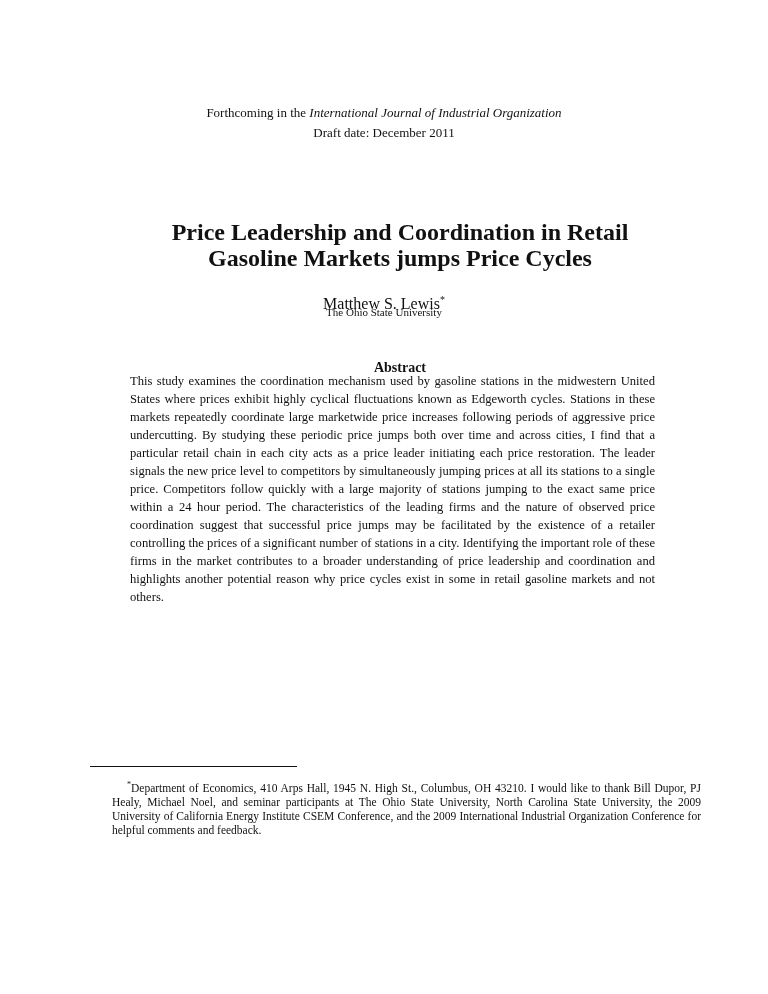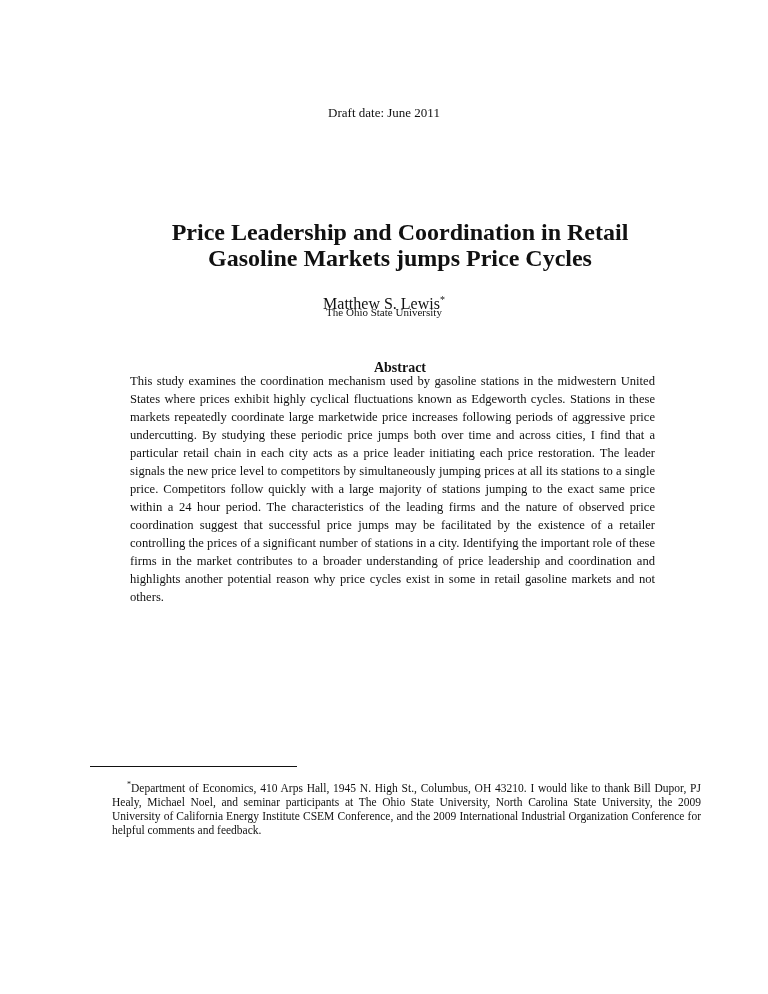--- a/index.html
+++ b/index.html
@@ -104,21 +104,22 @@
     vertical-align: super;
     line-height: 0;
   }
 </style>
 </head>
 <body>
 
 <div class="page">
 
   <div class="header-note">
-    <div>Draft date: June 2011</div>
+    <div><span>Forthcoming in the </span><span class="journal-italic">International Journal of Industrial Organization</span></div>
+    <div>Draft date: December 2011</div>
   </div>
 
   <div class="paper-title">
     <div>Price Leadership and Coordination in Retail</div>
     <div>Gasoline Markets jumps Price Cycles</div>
   </div>
 
   <div class="author-name"><span>Matthew S. Lewis</span><sup>*</sup></div>
 
   <div class="author-affiliation">The Ohio State University</div>

